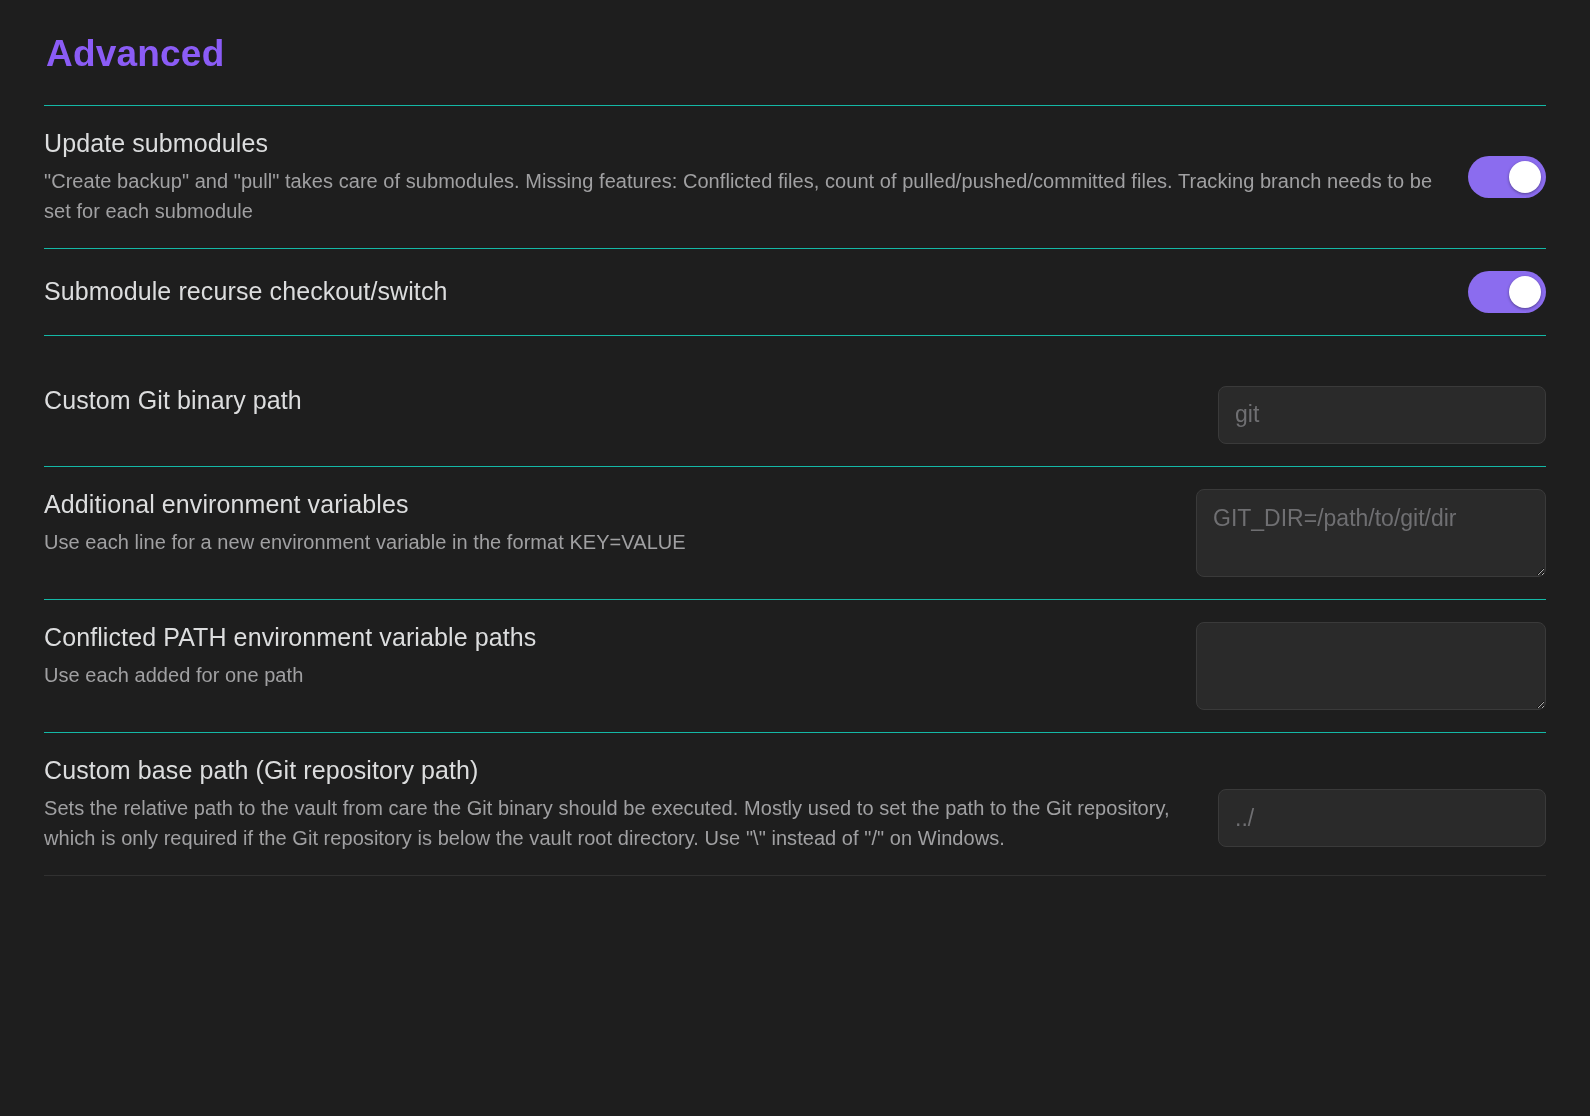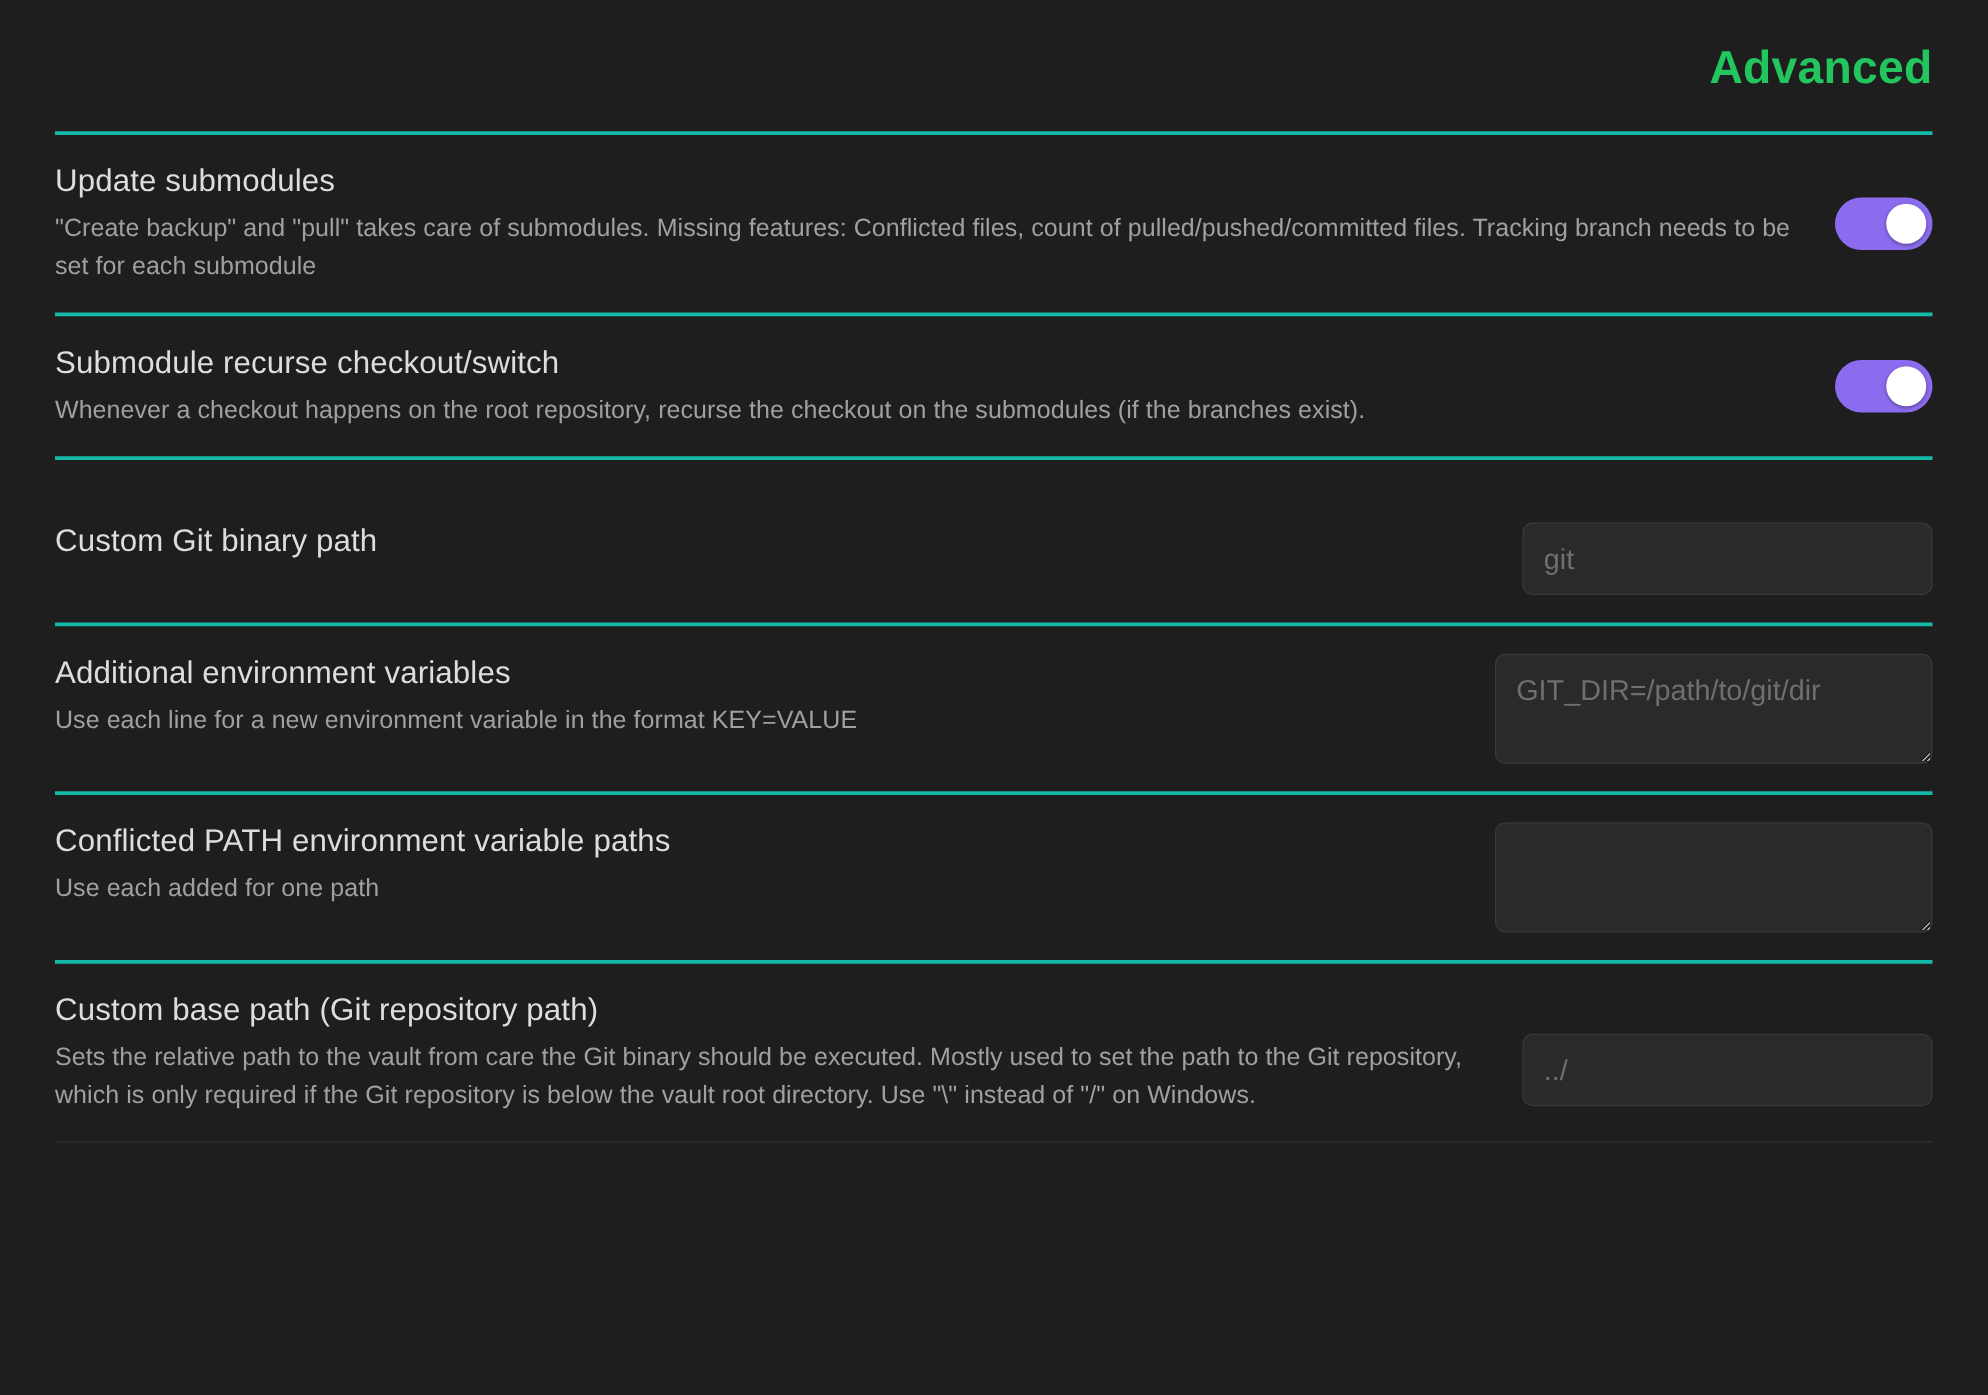--- a/index.html
+++ b/index.html
@@ -16,30 +16,29 @@
     color: #dcddde;
     -webkit-font-smoothing: antialiased;
   }
   .settings-pane {
     padding: 34px 44px 0 44px;
     width: 1590px;
   }
   .pane-title {
     font-size: 37px;
     font-weight: bold;
-    color: #22c55e;
+    color: #8b5cf6;
     letter-spacing: 0.2px;
     margin: 0 0 30px 2px;
     line-height: 1.1;
-    text-align: right;
   }
   .setting-item {
     display: flex;
     align-items: center;
-    border-top: 3px solid #14b8a6;
+    border-top: 1px solid #14b8a6;
     padding: 22px 0 22px 0;
     gap: 24px;
   }
   .setting-item.align-top {
     align-items: flex-start;
   }
   .setting-info {
     flex: 1 1 auto;
     min-width: 0;
   }
@@ -148,21 +147,20 @@
     <div class="setting-control">
       <div class="toggle">
         <div class="knob"></div>
       </div>
     </div>
   </div>
 
   <div class="setting-item">
     <div class="setting-info">
       <div class="setting-name">Submodule recurse checkout/switch</div>
-      <div class="setting-desc">Whenever a checkout happens on the root repository, recurse the checkout on the submodules (if the branches exist).</div>
     </div>
     <div class="setting-control">
       <div class="toggle">
         <div class="knob"></div>
       </div>
     </div>
   </div>
 
   <div class="setting-item">
     <div class="setting-info">

